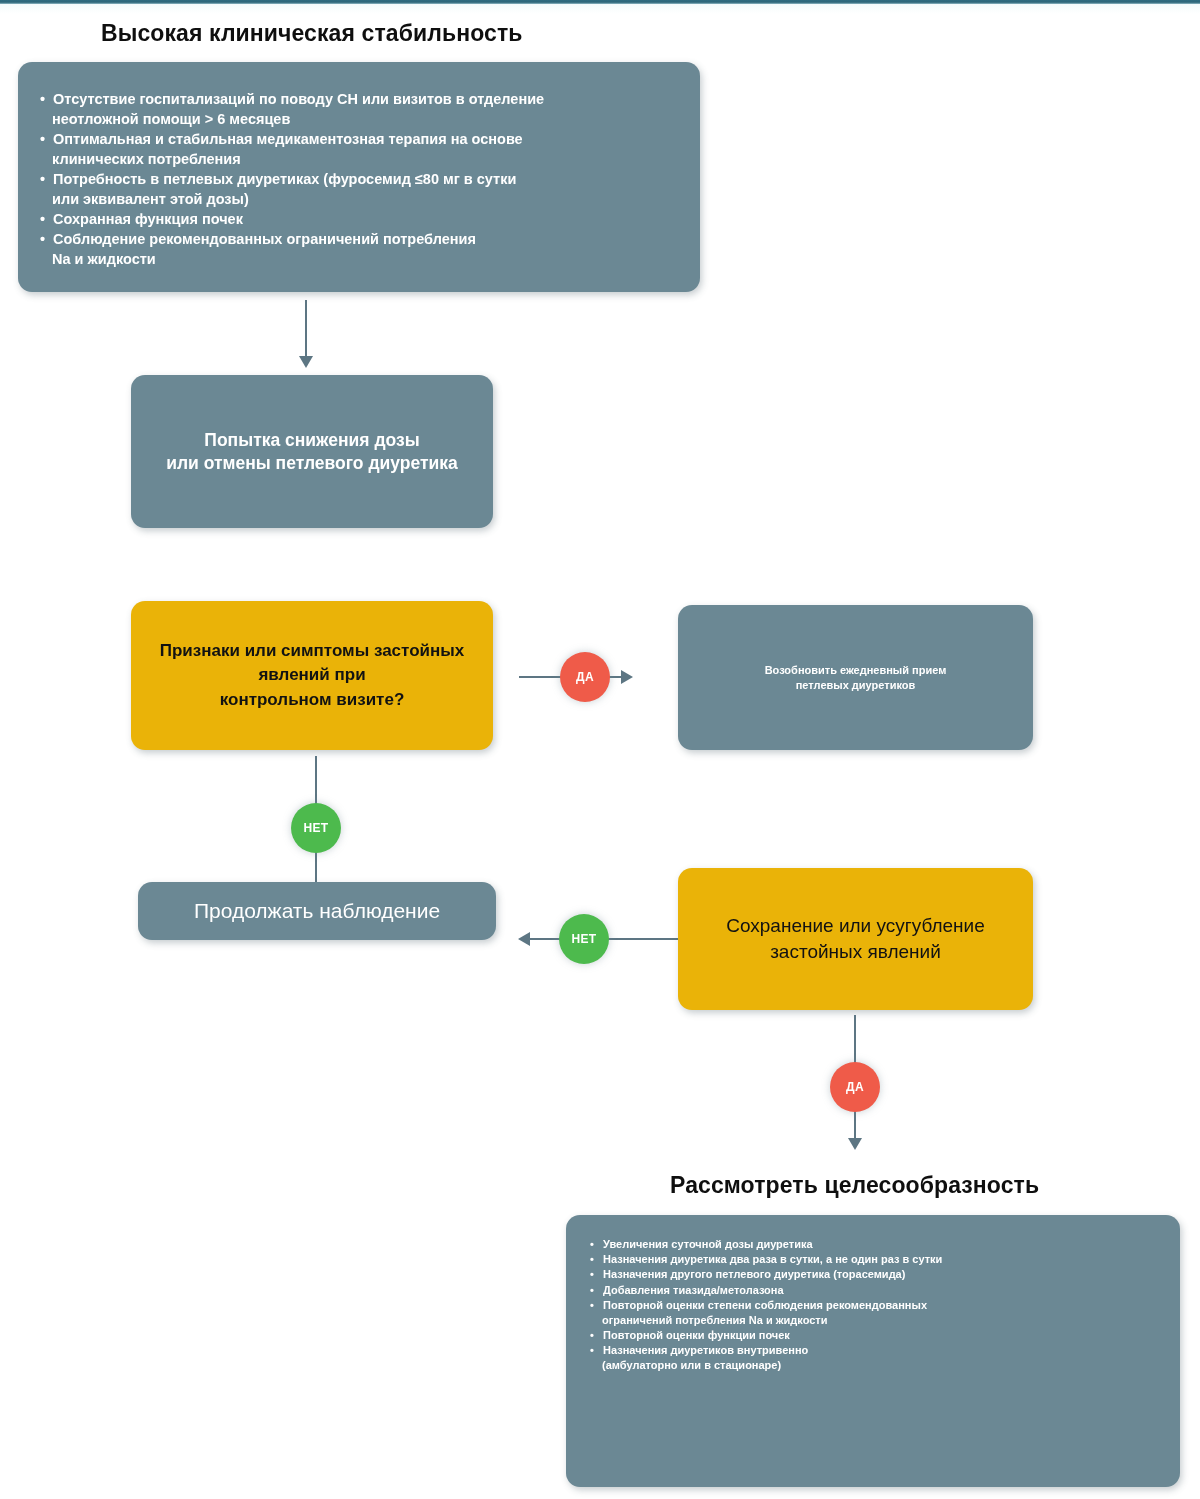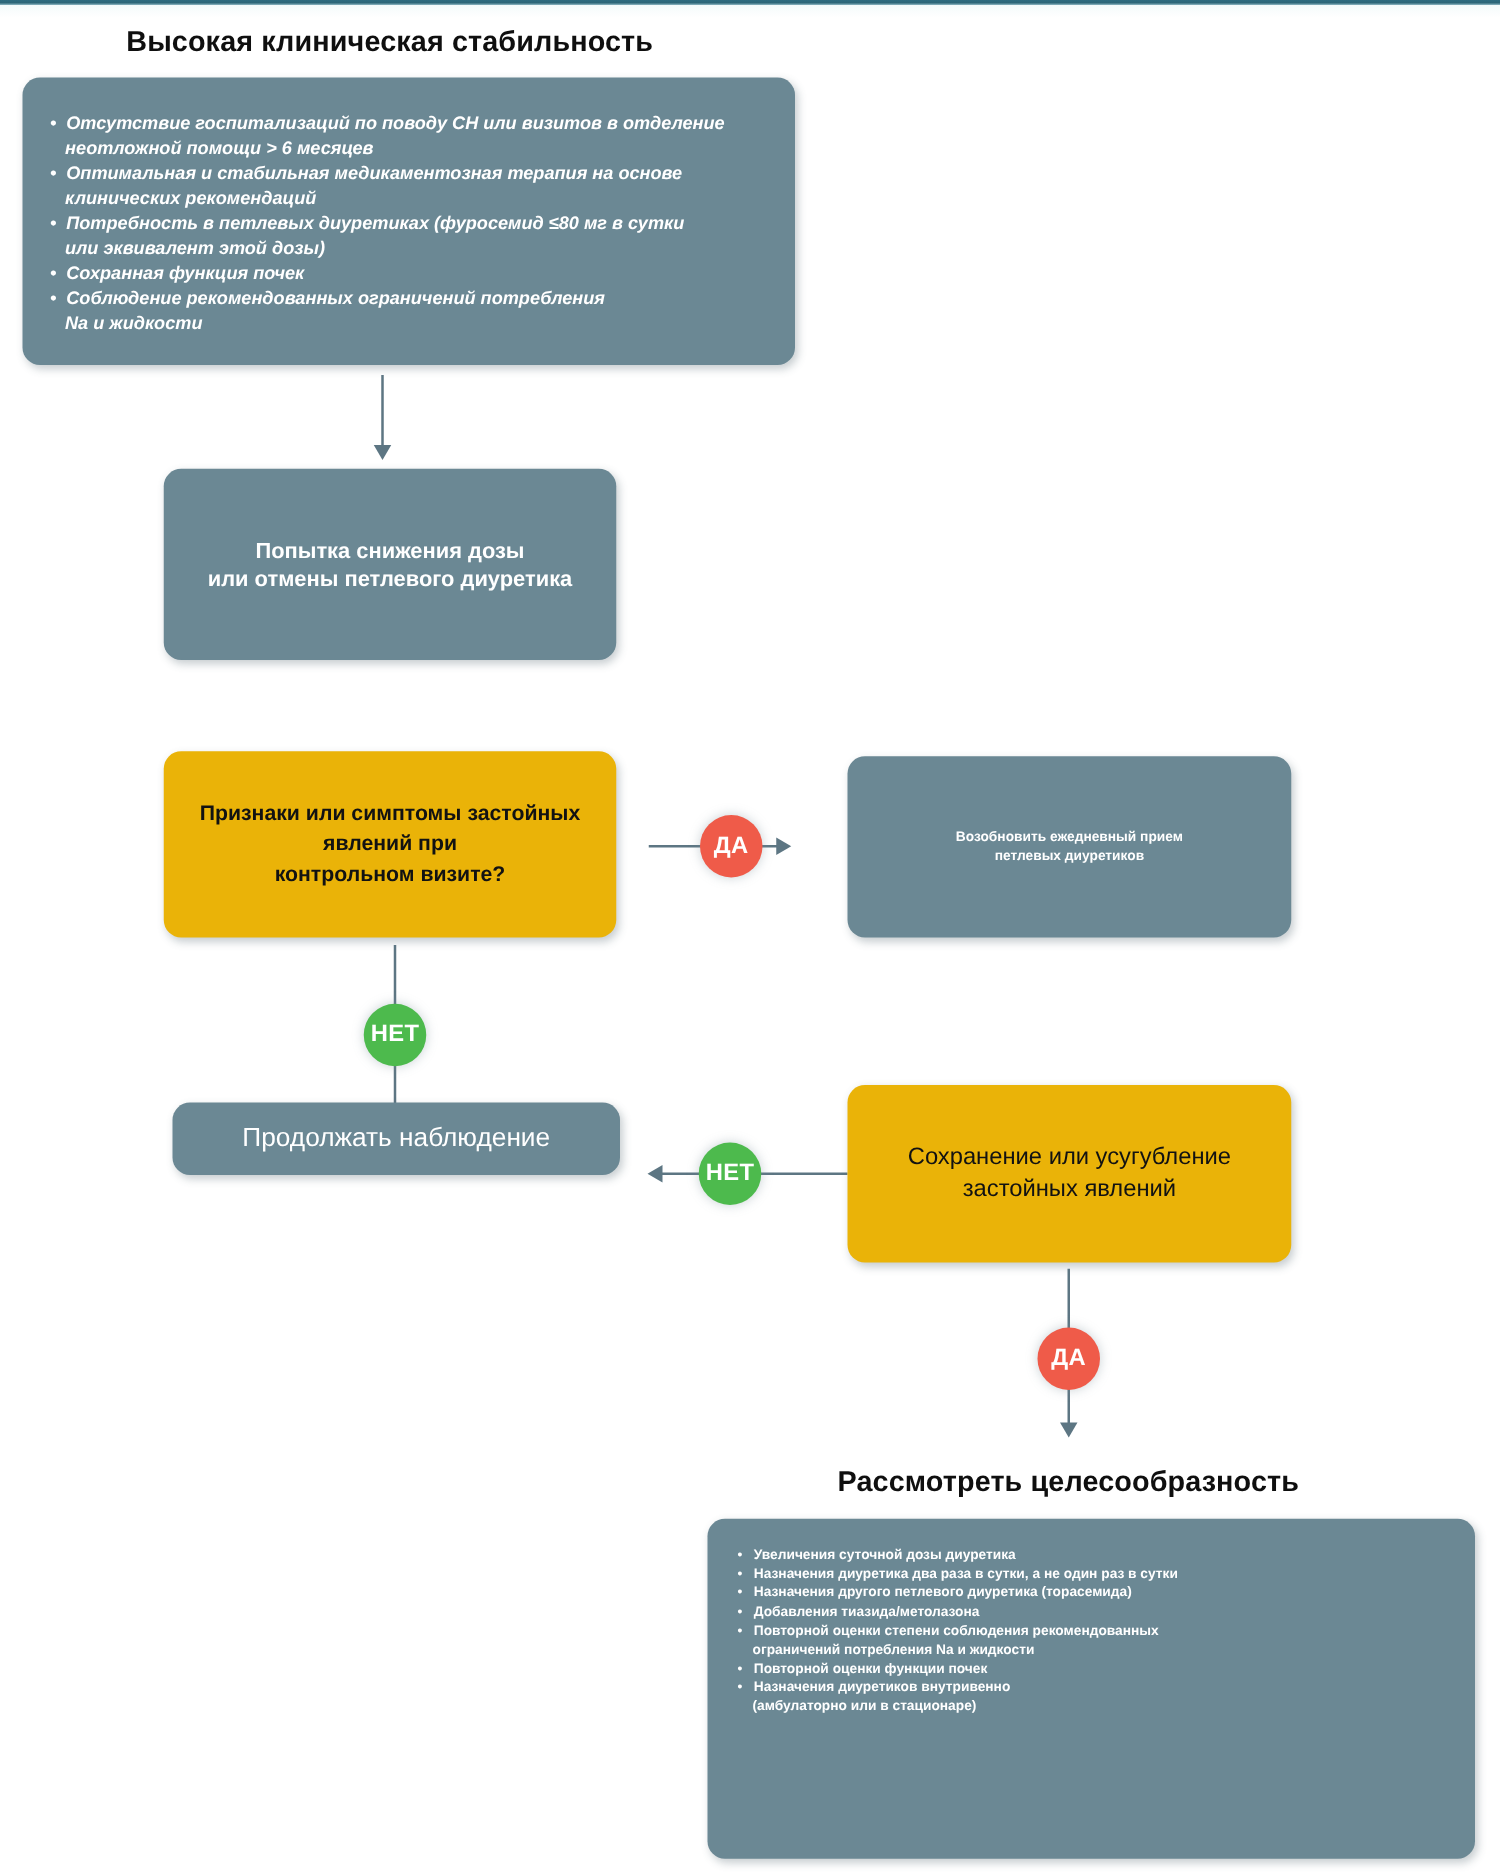--- a/index.html
+++ b/index.html
@@ -154,42 +154,42 @@
   
   .badge {
     position: absolute;
     width: 50px;
     height: 50px;
     border-radius: 50%;
     display: flex;
     align-items: center;
     justify-content: center;
     color: #ffffff;
-    font-size: 19px;
+    font-size: 12px;
     font-weight: 600;
     letter-spacing: 0.3px;
     box-shadow: 0 0 9px rgba(120,140,150,0.40);
   }
   .badge.yes { background: #ef5b49; }
   .badge.no  { background: #4dba4d; }
 </style>
 </head>
 <body>
 
 <div id="canvas">
 
   <div class="top-rule"></div>
   <div class="top-rule-wash"></div>
 
   <div class="heading" style="left:101px; top:20px;">Высокая клиническая стабильность</div>
 
-  <div class="node dark" id="criteria-box" style="left:18px; top:62px; width:618px; height:230px; padding:26px 22px 22px 22px;font-style:italic;">
+  <div class="node dark" id="criteria-box" style="left:18px; top:62px; width:682px; height:230px; padding:26px 22px 22px 22px;">
     <ul class="bullets" id="criteria-list" style="font-size:14.5px;">
         <li><span>Отсутствие госпитализаций по поводу СН или визитов в отделение</span><span class="cont">неотложной помощи &gt; 6 месяцев</span></li>
-        <li><span>Оптимальная и стабильная медикаментозная терапия на основе</span><span class="cont">клинических рекомендаций</span></li>
+        <li><span>Оптимальная и стабильная медикаментозная терапия на основе</span><span class="cont">клинических потребления</span></li>
         <li><span>Потребность в петлевых диуретиках (фуросемид ≤80 мг в сутки</span><span class="cont">или эквивалент этой дозы)</span></li>
         <li><span>Сохранная функция почек</span></li>
         <li><span>Соблюдение рекомендованных ограничений потребления</span><span class="cont">Na и жидкости</span></li>
       </ul>
   </div>
 
   <div class="arrow-v" style="left:296px; top:300px; width:20px; height:68px;">
     <div class="shaft"></div>
     <div class="head"></div>
   </div>

